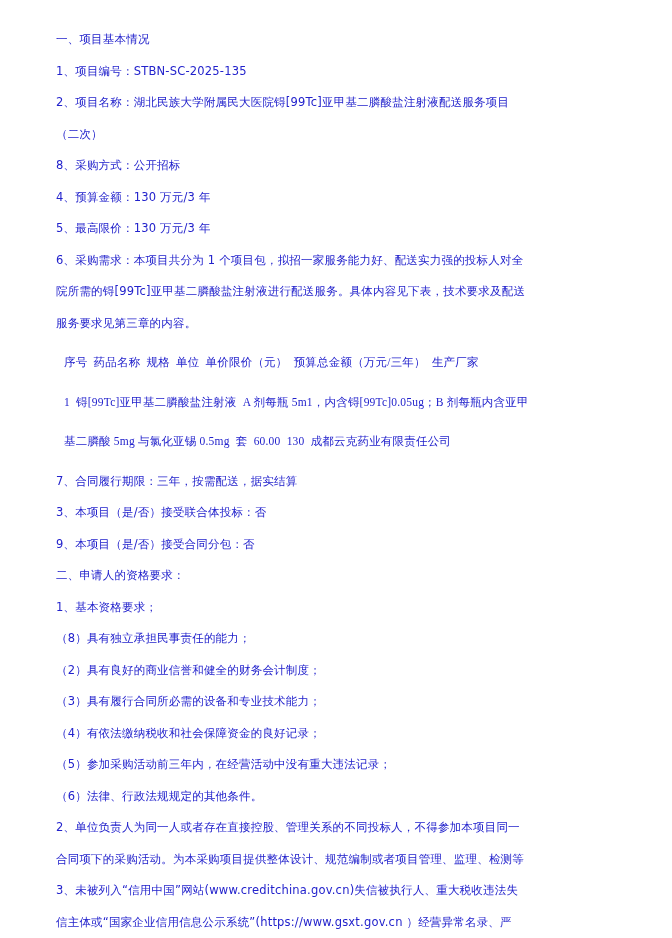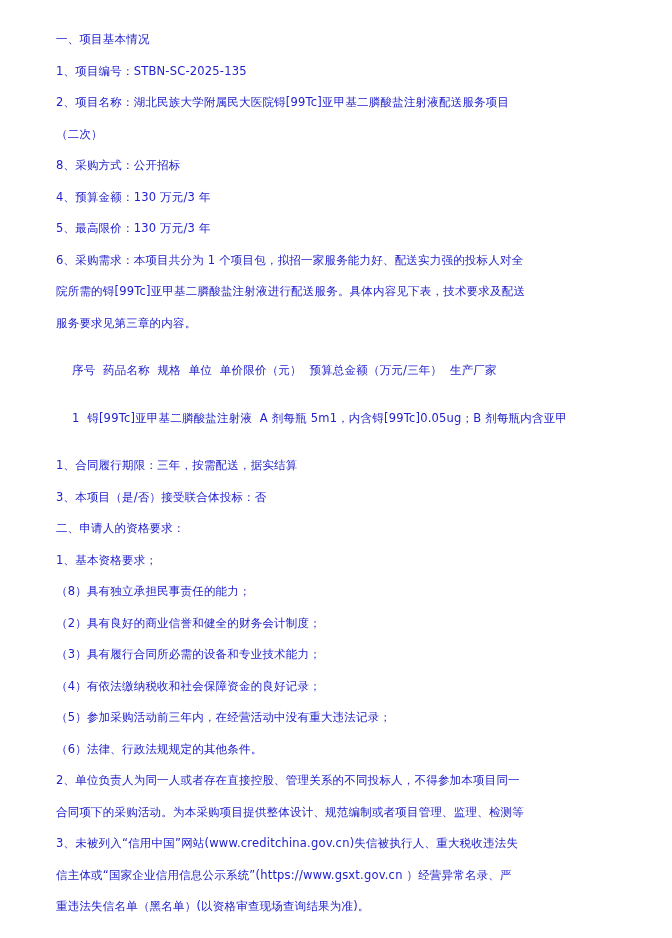--- a/index.html
+++ b/index.html
@@ -25,23 +25,24 @@
     line-height: 31.5px;
     color: #2222cc;
     letter-spacing: 0.2px;
   }
   .p {
     margin: 0;
     white-space: pre-wrap;
     word-break: break-all;
   }
   .tbl-head, .tbl-row {
-    margin: 16px;
+    margin: 8px;
     white-space: pre-wrap;
     word-break: break-all;
+    font-family: Liberation Serif, serif;
   }
 </style>
 </head>
 <body>
 
 <div class="page">
   <div class="doc">
 
     <p class="p">一、项目基本情况</p>
 
@@ -50,23 +51,25 @@
     <p class="p">（二次）</p>
     <p class="p">8、采购方式：公开招标</p>
     <p class="p">4、预算金额：130 万元/3 年</p>
     <p class="p">5、最高限价：130 万元/3 年</p>
     <p class="p">6、采购需求：本项目共分为 1 个项目包，拟招一家服务能力好、配送实力强的投标人对全</p>
     <p class="p">院所需的锝[99Tc]亚甲基二膦酸盐注射液进行配送服务。具体内容见下表，技术要求及配送</p>
     <p class="p">服务要求见第三章的内容。</p>
 
     <p class="tbl-head">序号  药品名称  规格  单位  单价限价（元）  预算总金额（万元/三年）  生产厂家</p>
     <p class="tbl-row">1  锝[99Tc]亚甲基二膦酸盐注射液  A 剂每瓶 5m1，内含锝[99Tc]0.05ug；B 剂每瓶内含亚甲</p>
+    <p class="tbl-row">基二膦酸 5mg 与氯化亚锡 0.5mg  套  60.00  130  成都云克药业有限责任公司</p>
 
-    <p class="p">1、合同履行期限：三年，按需配送，据实结算</p>
+    <p class="p">7、合同履行期限：三年，按需配送，据实结算</p>
     <p class="p">3、本项目（是/否）接受联合体投标：否</p>
+    <p class="p">9、本项目（是/否）接受合同分包：否</p>
 
     <p class="p">二、申请人的资格要求：</p>
 
     <p class="p">1、基本资格要求；</p>
     <p class="p">（8）具有独立承担民事责任的能力；</p>
     <p class="p">（2）具有良好的商业信誉和健全的财务会计制度；</p>
     <p class="p">（3）具有履行合同所必需的设备和专业技术能力；</p>
     <p class="p">（4）有依法缴纳税收和社会保障资金的良好记录；</p>
     <p class="p">（5）参加采购活动前三年内，在经营活动中没有重大违法记录；</p>
     <p class="p">（6）法律、行政法规规定的其他条件。</p>

